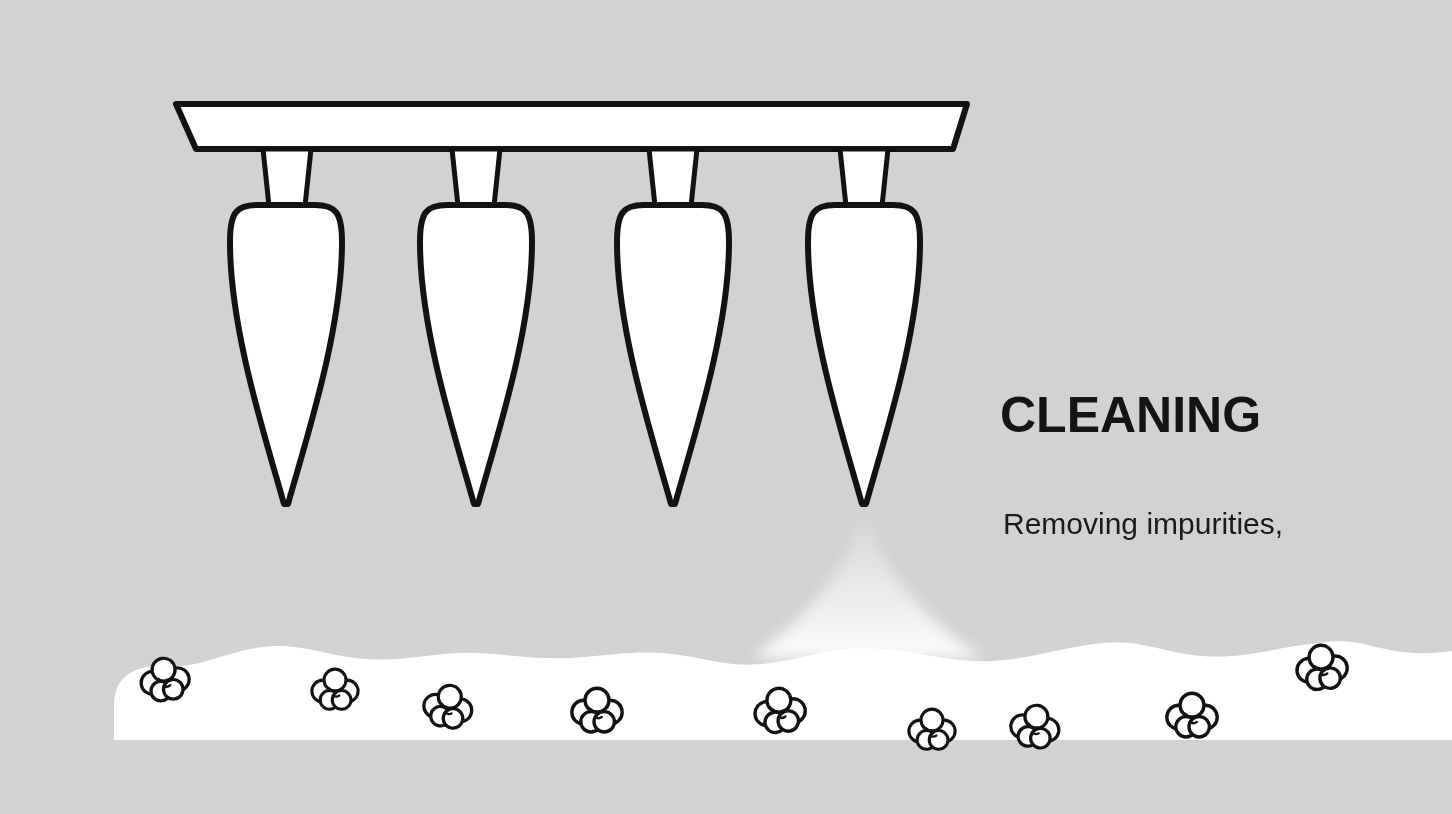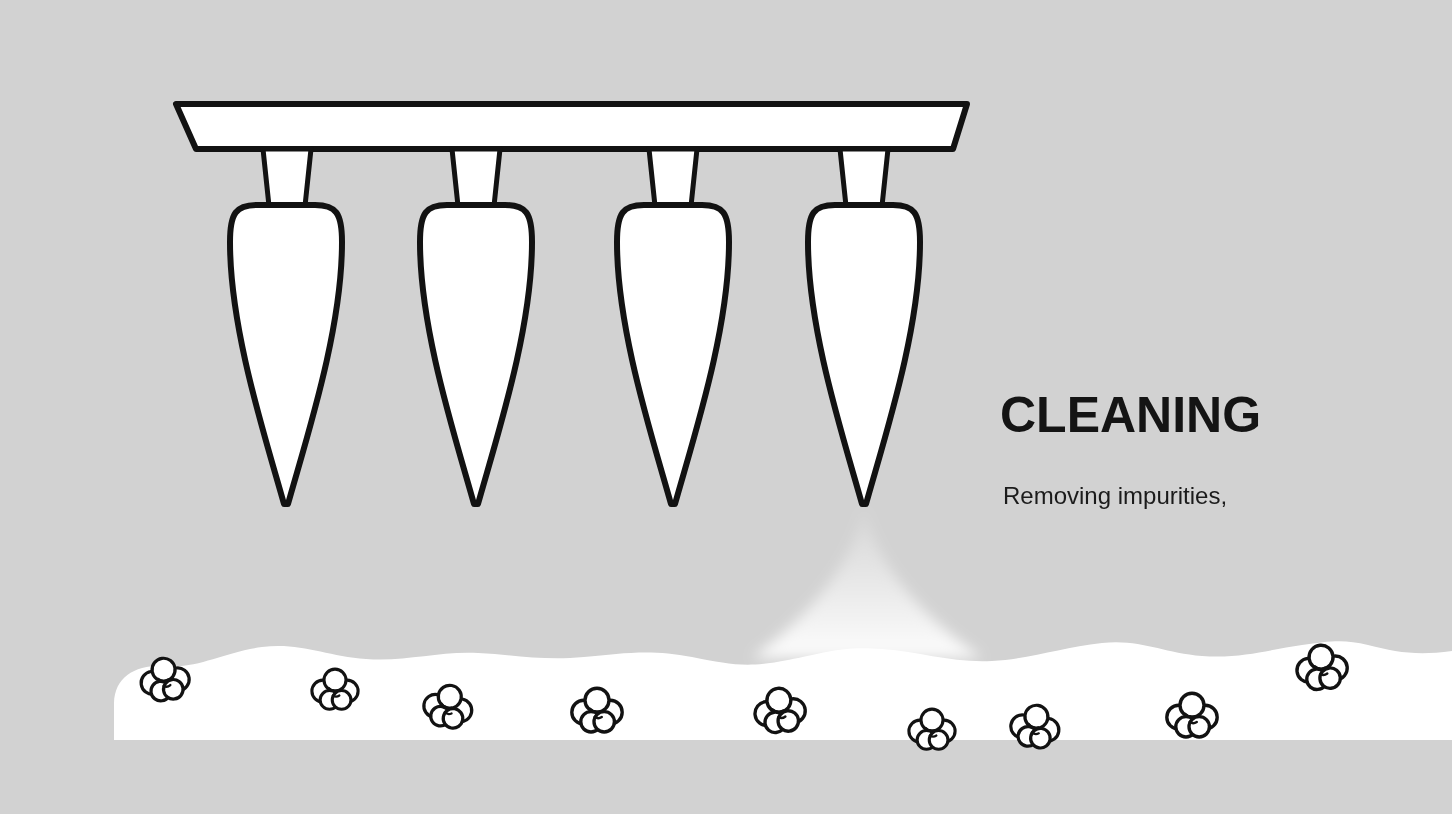--- a/index.html
+++ b/index.html
@@ -49,22 +49,22 @@
     left: 1000px;
     top: 386px;
     font-size: 50px;
     font-weight: bold;
     letter-spacing: 0px;
     color: #141414;
   }
   .desc {
     position: absolute;
     left: 1003px;
-    top: 476px;
-    font-size: 24px;
+    top: 504px;
+    font-size: 30px;
     line-height: 40px;
     color: #1b1b1b;
   }
 </style>
 </head>
 <body>
 
 <div class="scene">
 
   <svg width="1452" height="814" viewBox="0 0 1452 814">

